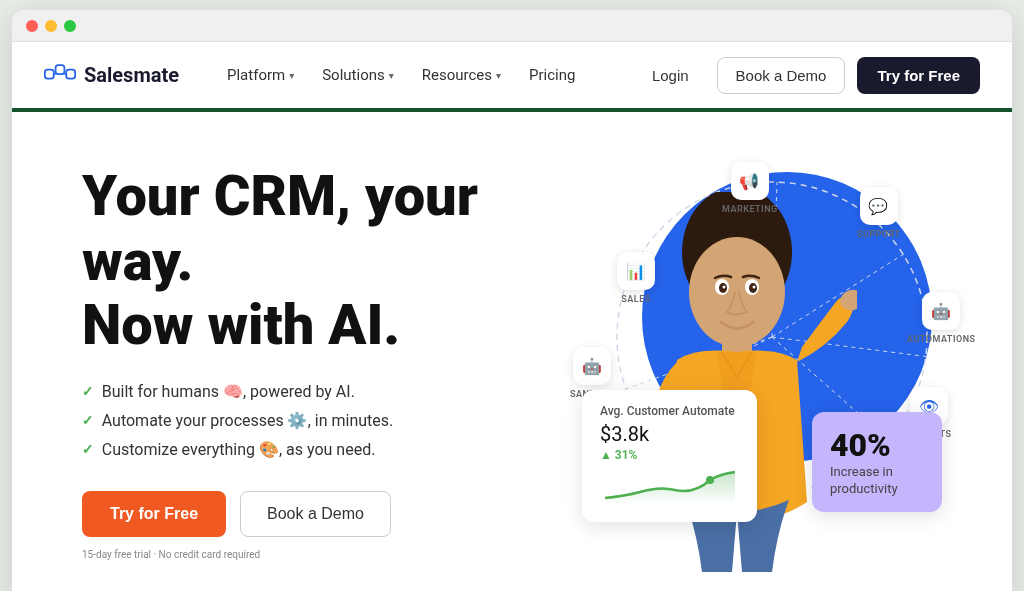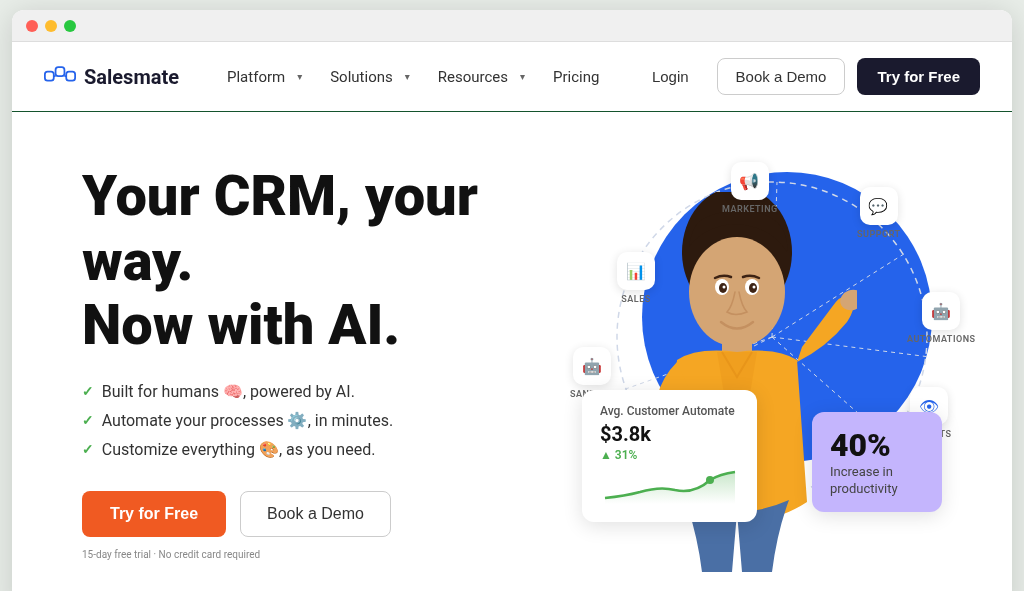--- a/index.html
+++ b/index.html
@@ -34,21 +34,21 @@
     .dot-red { background: #ff5f57; }
     .dot-yellow { background: #febc2e; }
     .dot-green { background: #28c840; }
 
     
     .navbar {
       display: flex;
       align-items: center;
       padding: 0 32px;
       height: 70px;
-      border-bottom: 1px solid #14532d;
+      border-bottom: 4px solid #14532d;
       background: #fff;
     }
     .logo {
       display: flex;
       align-items: center;
       gap: 8px;
       margin-right: 36px;
       text-decoration: none;
     }
     .logo-icon {
@@ -62,21 +62,21 @@
     }
     .nav-items {
       display: flex;
       align-items: center;
       gap: 4px;
       flex: 1;
     }
     .nav-item {
       display: flex;
       align-items: center;
-      gap: 12px;
+      gap: 4px;
       padding: 8px 12px;
       font-size: 15px;
       color: #333;
       cursor: pointer;
       border-radius: 6px;
     }
     .chevron {
       font-size: 10px;
       color: #666;
     }
@@ -260,21 +260,21 @@
       width: 175px;
     }
     .card-title {
       font-size: 12px;
       color: #555;
       margin-bottom: 4px;
       font-weight: 500;
     }
     .card-value {
       font-size: 20px;
-      font-weight: 700;
+      font-weight: 400;
       color: #111;
       margin-bottom: 2px;
     }
     .card-badge {
       font-size: 12px;
       color: #4caf50;
       font-weight: 600;
     }
     .mini-chart {
       margin-top: 6px;

